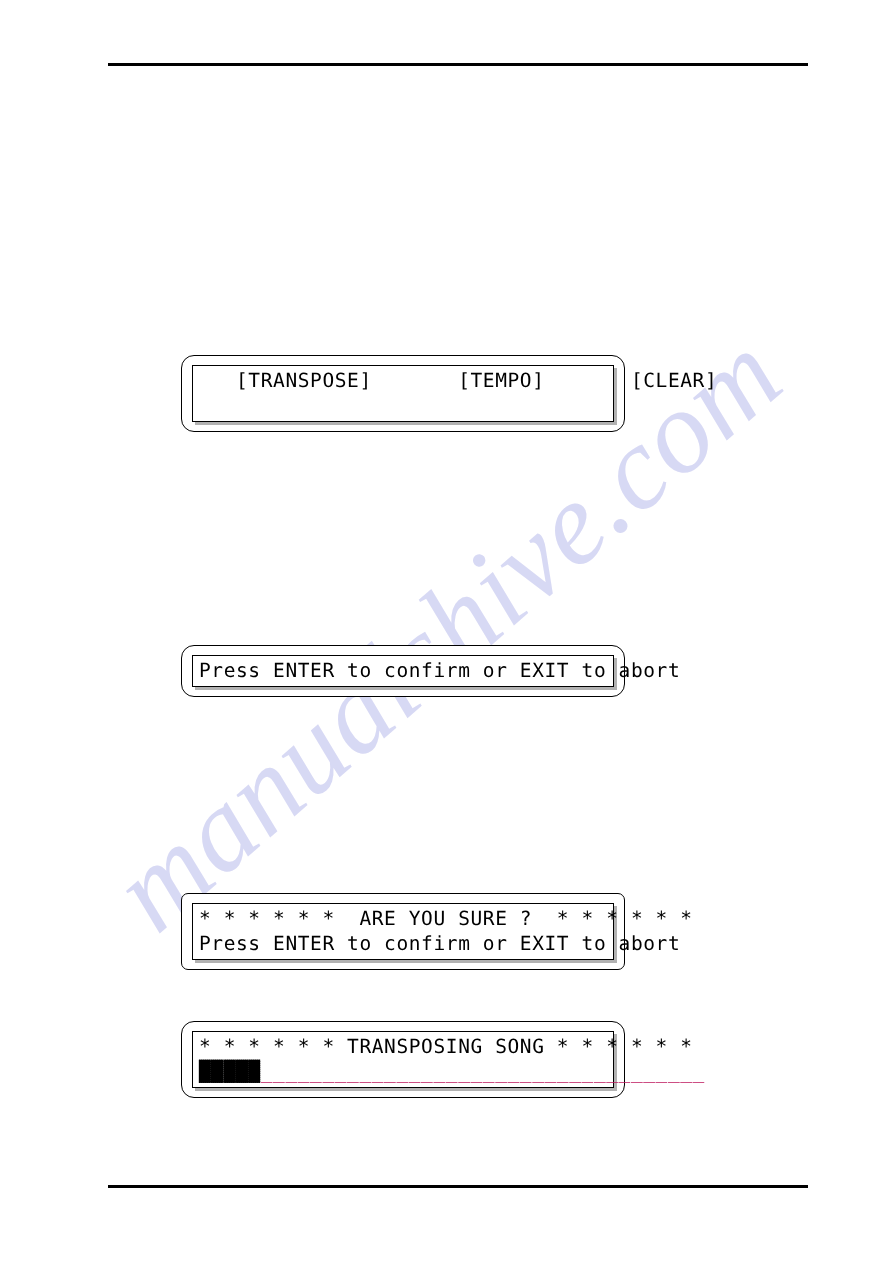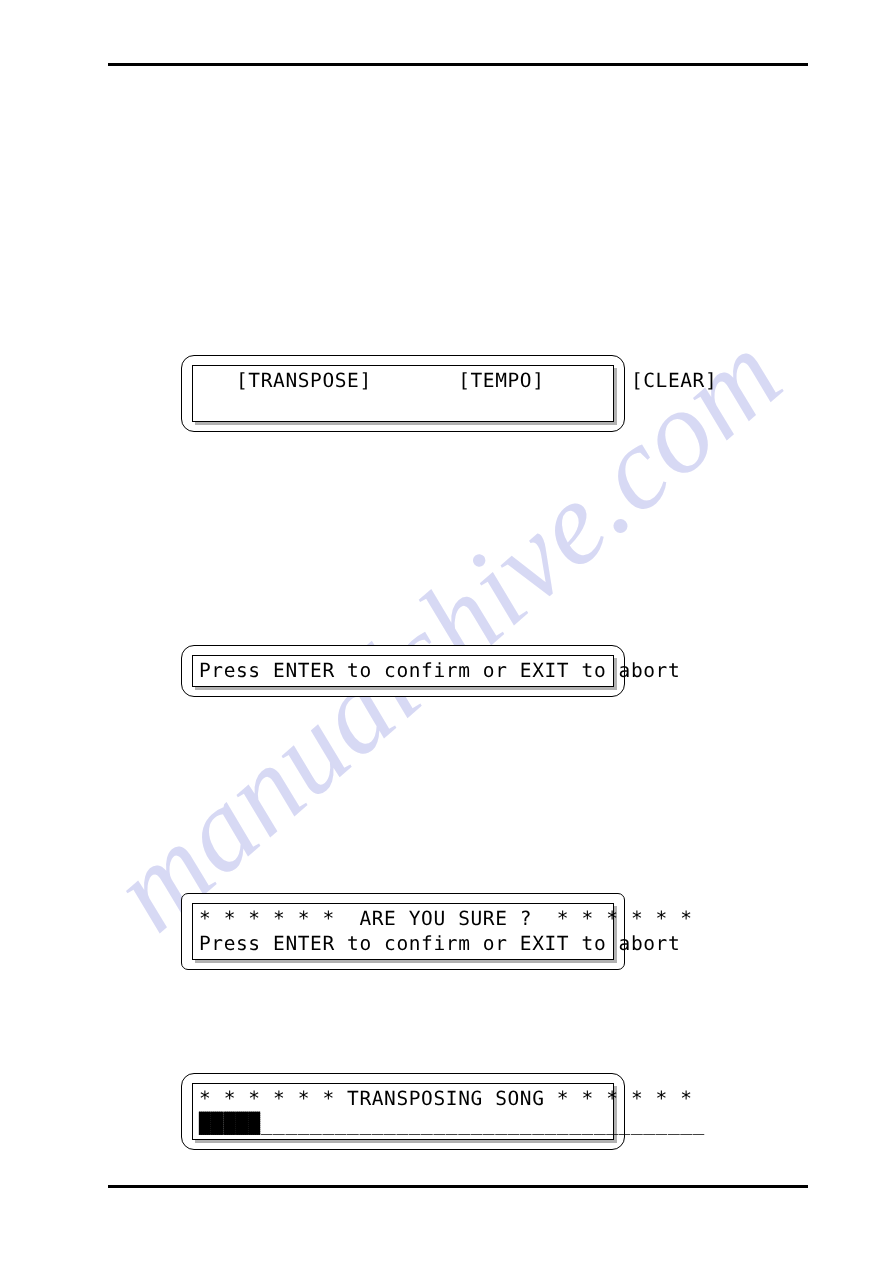--- a/index.html
+++ b/index.html
@@ -102,29 +102,29 @@
     color: #000000;
     white-space: pre;
     
     background-image:
       repeating-linear-gradient(0deg,  #000 0 1px, transparent 1px 2px),
       repeating-linear-gradient(90deg, #000 0 1px, transparent 1px 2px);
     -webkit-background-clip: text;
     background-clip: text;
   }
   .progress-empty {
-    color: #000000;
+    color: #be185d;
     white-space: pre;
   }
 
   
   #panel-menu       { top: 355px; }
   #panel-transpose  { top: 645px; }
   #panel-confirm    { top: 893px; border-radius: 7px; }
-  #panel-progress   { top: 1073px; }
+  #panel-progress   { top: 1021px; }
 </style>
 </head>
 <body>
 
 <div id="page">
 
   <div class="watermark">manualshive.com</div>
 
   <div class="rule top"></div>
 

